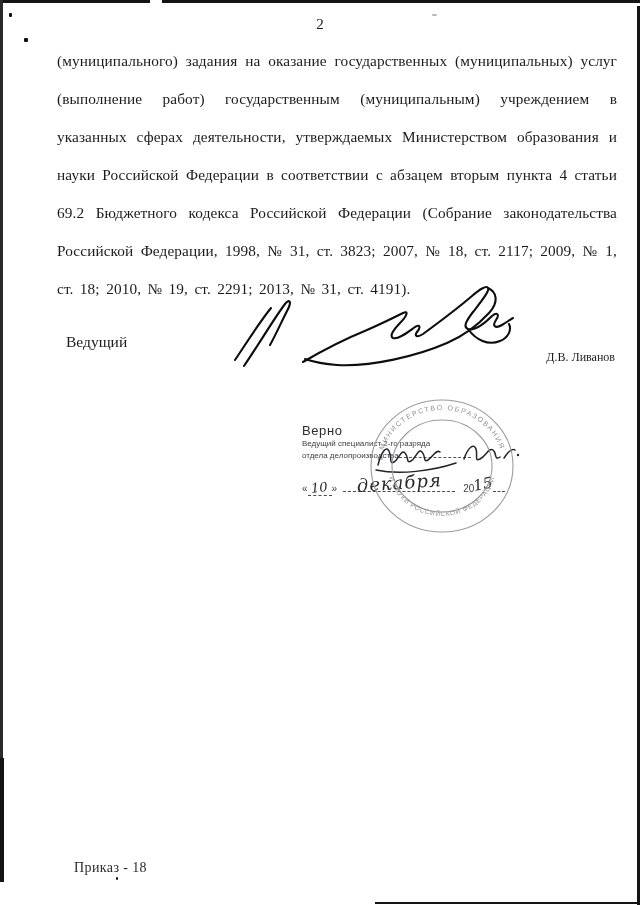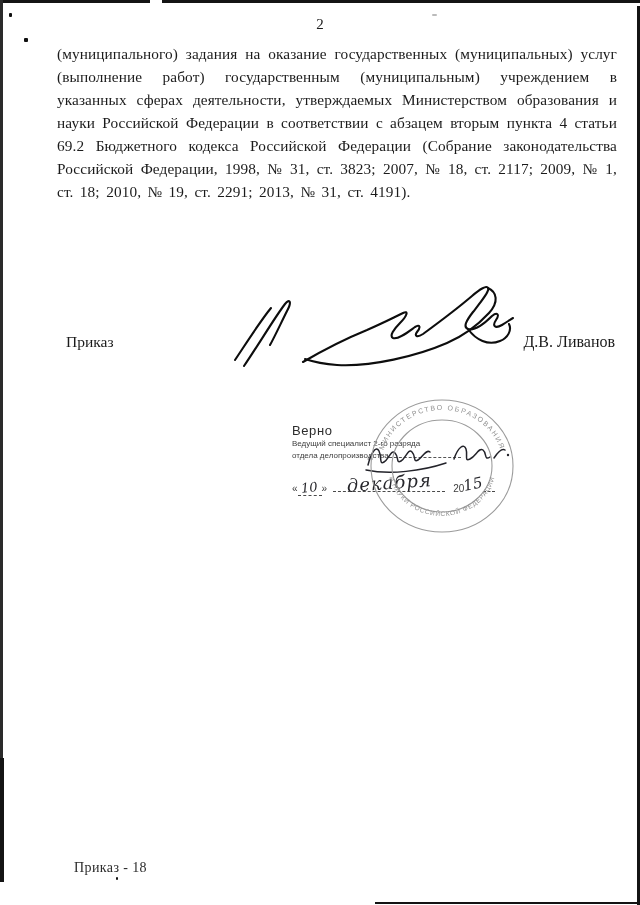--- a/index.html
+++ b/index.html
@@ -12,33 +12,33 @@
   .edge{position:absolute; background:#141414;}
   .speck{position:absolute; background:#101010; border-radius:1px;}
   
   .page-number{
     position:absolute; top:16px; left:0; width:100%;
     text-align:center; font-size:15px;
   }
   
   .body-text{
     position:absolute; top:42px; left:57px; width:560px;
-    font-size:15.3px; line-height:23px; text-align:justify;
+    font-size:15.3px; line-height:38px; text-align:justify;
     word-spacing:2.5px; letter-spacing:0.1px;
   }
   .body-text p{margin:0;}
   .body-text .para2{text-indent:37px;}
   
   .minister-title{position:absolute; left:66px; top:333px; font-size:15.5px;}
-  .minister-name{position:absolute; right:25px; top:333px; font-size:16px;}
+  .minister-name{position:absolute; right:25px; top:350px; font-size:12px;}
   .minister-signature{position:absolute; left:225px; top:280px;}
   .minister-signature path{stroke:#0d0d0d; stroke-width:2.1; fill:none;
     stroke-linecap:round; stroke-linejoin:round;}
   
-  .cert{position:absolute; left:292px; top:423px; width:230px;
+  .cert{position:absolute; left:302px; top:423px; width:230px;
     font-family:"Liberation Sans", sans-serif; color:#333;}
   .verno{font-size:13px; letter-spacing:.6px; color:#2d2d2d;}
   .clerk-line{font-size:8px; line-height:11px; color:#3d3d3d; white-space:nowrap;}
   .clerk-line:first-of-type{margin-top:3px;}
   .fill-line{display:inline-block; width:72px; border-bottom:1px dashed #555;
     height:8px; vertical-align:baseline;}
   .date-row{position:absolute; left:0; top:52px; width:230px; white-space:nowrap;
     font-size:10px; color:#3a3a3a;}
   .hw{font-family:"DejaVu Serif", serif; font-style:italic; color:#26262b;}
   .date-day-box{display:inline-block; width:24px; text-align:center;
@@ -80,21 +80,21 @@
   <div class="speck" style="left:24px; top:38px; width:4px; height:4px;"></div>
   <div class="speck" style="left:432px; top:14px; width:5px; height:2px; background:#bbb;"></div>
   <div class="speck" style="left:116px; top:877px; width:2px; height:3px;"></div>
 
   <div class="page-number">2</div>
 
   <div class="body-text">
     <p>(муниципального) задания на оказание государственных (муниципальных) услуг (выполнение работ) государственным (муниципальным) учреждением в указанных сферах деятельности, утверждаемых Министерством образования и науки Российской Федерации в соответствии с абзацем вторым пункта 4 статьи 69.2 Бюджетного кодекса Российской Федерации (Собрание законодательства Российской Федерации, 1998, № 31, ст. 3823; 2007, № 18, ст. 2117; 2009, № 1, ст. 18; 2010, № 19, ст. 2291; 2013, № 31, ст. 4191).</p>
   </div>
 
-  <div class="minister-title">Приказ</div>
+  <div class="minister-title">Ведущий</div>
   <div class="minister-name">Д.В. Ливанов</div>
   <svg class="minister-signature" width="290" height="100" viewBox="0 0 290 100">
     <path d="M10 80 C 22 62 36 40 46 28"></path>
     <path d="M19 86 C 34 64 50 37 60 24 C 65 18 67 22 62 31 C 56 43 49 58 45 65"></path>
     <path d="M78 82 C 95 72 120 59 142 50 C 158 43 172 36 178 33 C 184 30 182 36 175 43 C 169 49 164 56 168 58 C 173 60 183 52 190 47 C 195 44 196 47 192 52 C 189 56 192 58 198 54 C 213 43 233 28 247 16 C 255 9 262 5 263 8 C 265 11 255 23 248 32 C 241 41 238 47 243 49 C 250 51 260 43 267 36 C 272 32 275 34 271 40 C 267 46 270 49 277 45 C 282 42 286 39 288 38"></path>
     <path d="M263 8 C 272 12 274 22 264 33 C 251 47 236 57 222 63 C 192 76 146 87 112 85 C 98 84 86 81 80 79"></path>
     <path d="M243 49 C 251 60 263 66 275 61 C 283 58 287 50 284 44"></path>
   </svg>
 
   <div class="cert">

